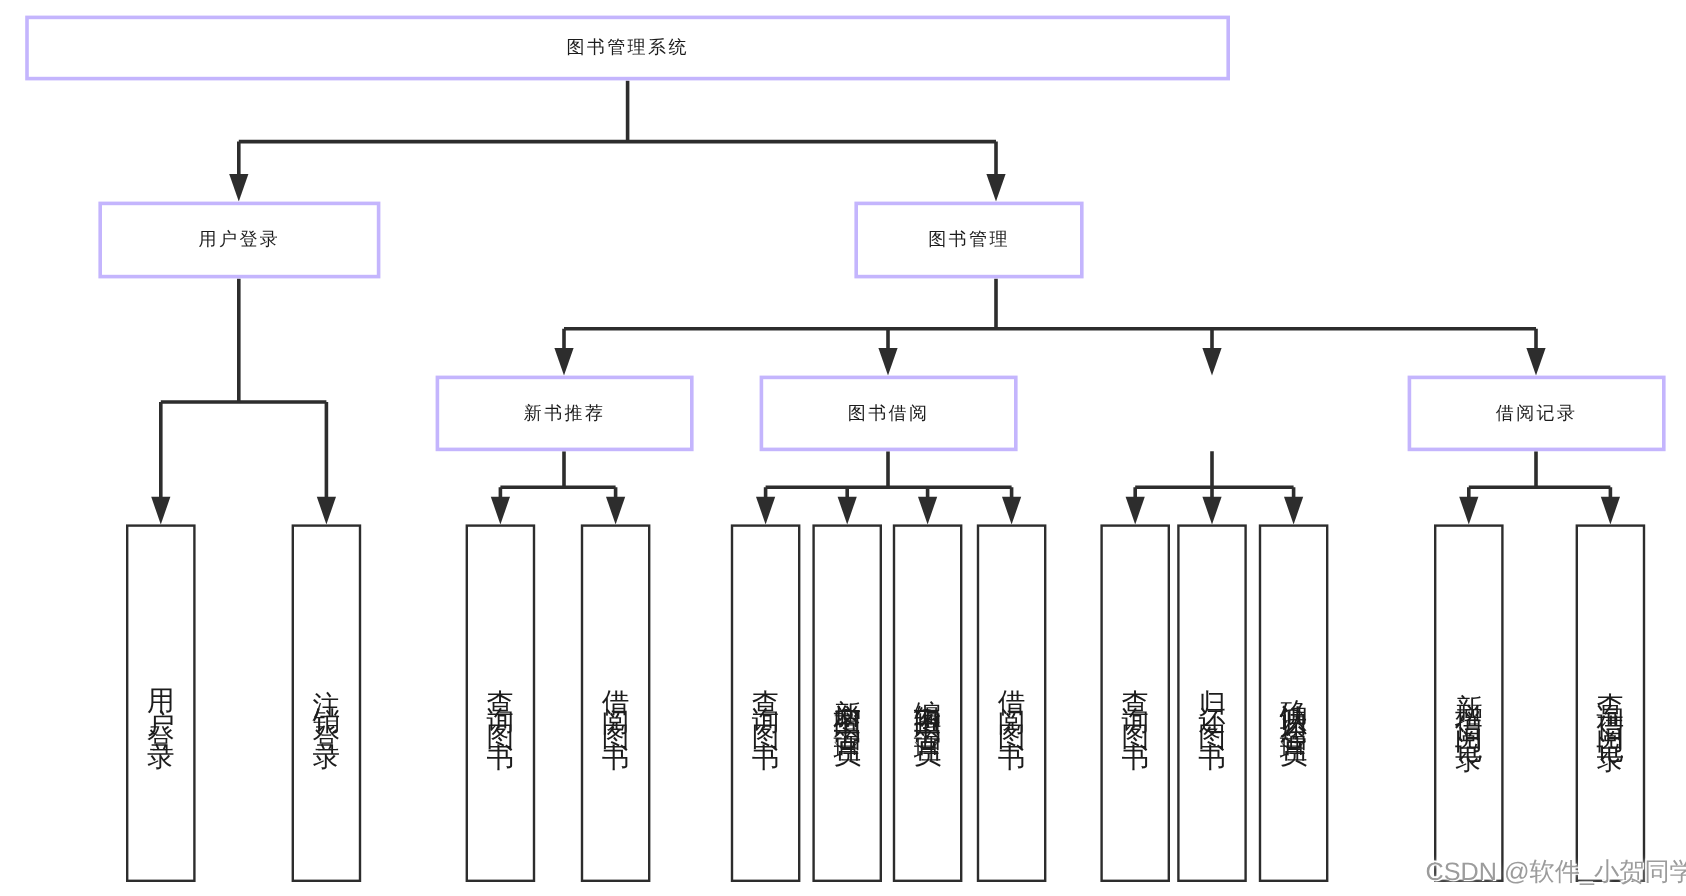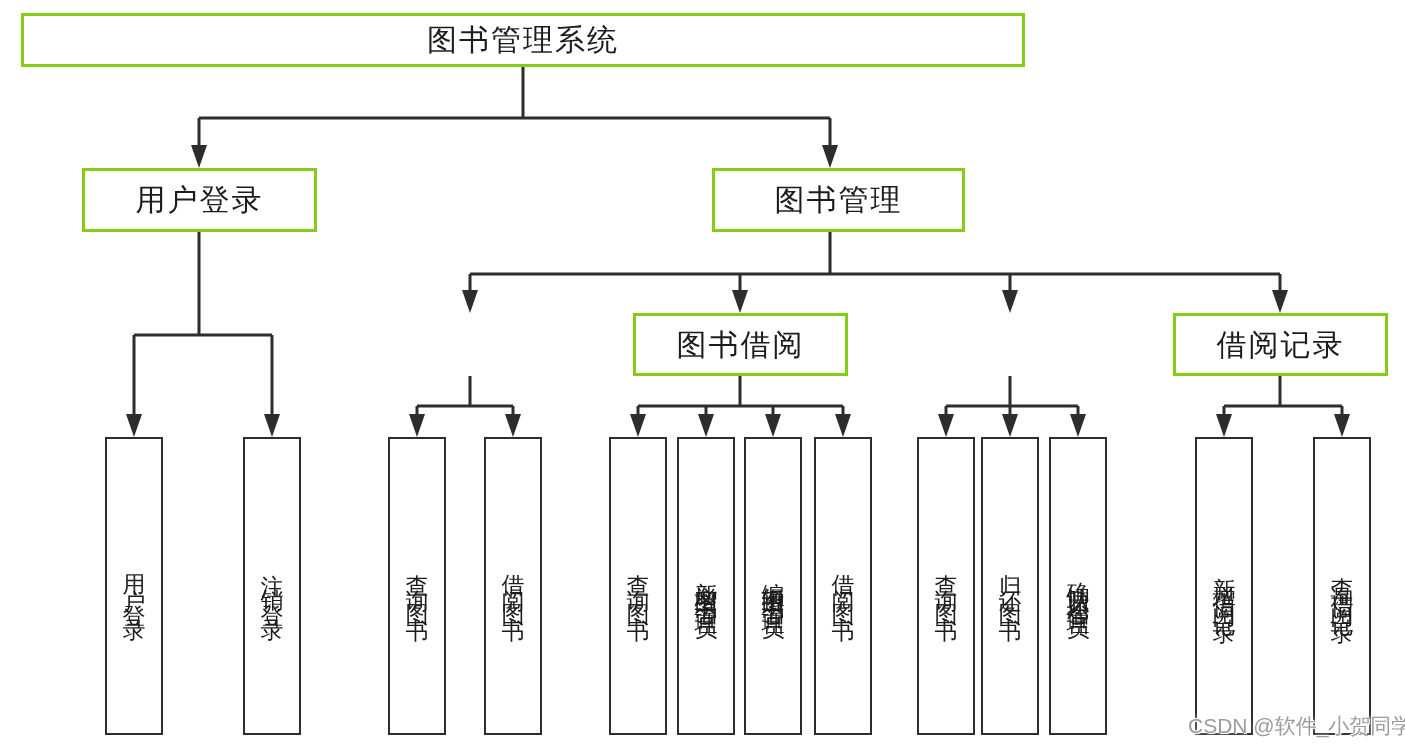--- a/index.html
+++ b/index.html
@@ -19,33 +19,33 @@
     position: absolute;
     left: 0; top: 0;
     width: 1405px;
     height: 747px;
     pointer-events: none;
   }
   .node {
     position: absolute;
     box-sizing: border-box;
     background: #ffffff;
-    border: 3px solid #84cc16;
+    border: 3px solid #c4b5fd;
     display: flex;
     align-items: center;
     justify-content: center;
     color: #1c1c1c;
-    font-size: 30px;
+    font-size: 15px;
     letter-spacing: 2px;
     text-align: center;
     line-height: 1.2;
   }
   .node.root   { left: 21px;  top: 13px;  width: 1004px; height: 54px; }
   .node.l2a    { left: 82px;  top: 168px; width: 235px;  height: 64px; }
-  .node.l2b    { left: 712px; top: 168px; width: 253px;  height: 64px; }
+  .node.l2b    { left: 712px; top: 168px; width: 191px;  height: 64px; }
   .node.l3     { top: 313px;  width: 215px; height: 63px; }
   .node.l3a    { left: 363px; }
   .node.l3b    { left: 633px; }
   .node.l3c    { left: 903px; }
   .node.l3d    { left: 1173px; }
   .leaf {
     position: absolute;
     box-sizing: border-box;
     top: 437px;
     width: 58px;
@@ -128,20 +128,21 @@
       <polygon points="1224,437 1216,414 1232,414"></polygon>
       <polygon points="1342,437 1334,414 1350,414"></polygon>
     </g>
   </svg>
 
   <div class="node root">图书管理系统</div>
 
   <div class="node l2a">用户登录</div>
   <div class="node l2b">图书管理</div>
 
+  <div class="node l3 l3a">新书推荐</div>
   <div class="node l3 l3b">图书借阅</div>
   <div class="node l3 l3d">借阅记录</div>
 
   <div class="leaf lf-u1">
     <span class="ls4">用户登录</span>
   </div>
   <div class="leaf lf-u2">
     <span class="ls4">注销登录</span>
   </div>
 

